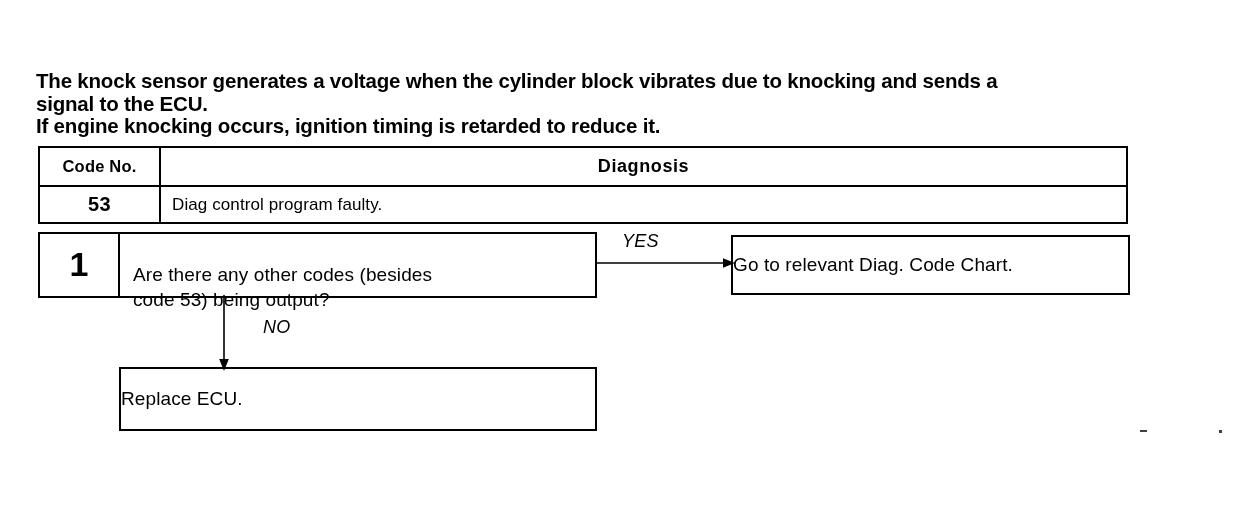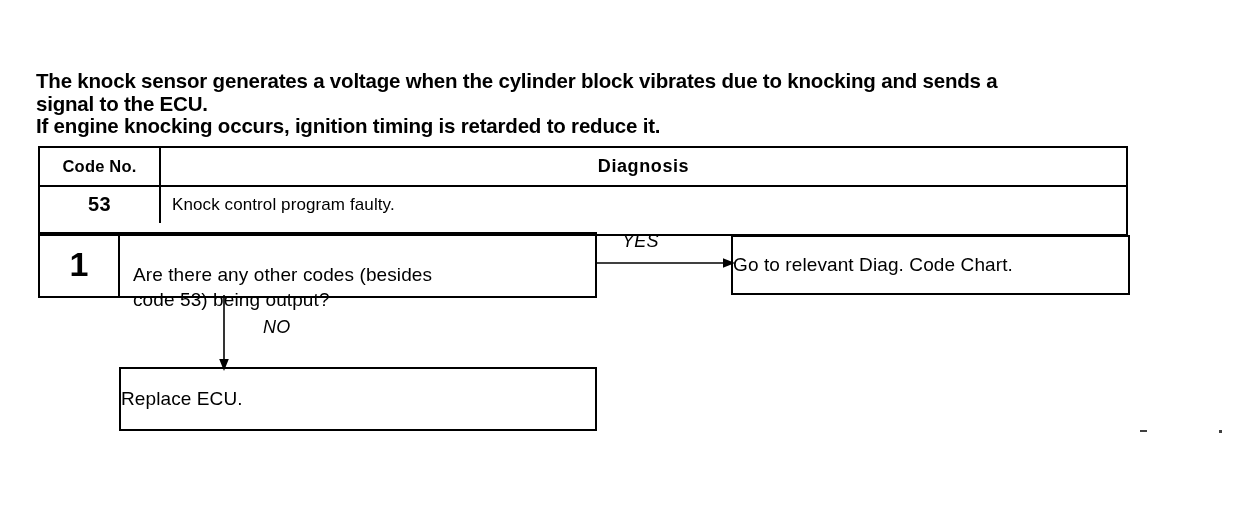--- a/index.html
+++ b/index.html
@@ -29,21 +29,21 @@
     letter-spacing: -0.2px;
     white-space: pre-line;
   }
 
   
   #code-table {
     position: absolute;
     left: 38px;
     top: 146px;
     width: 1090px;
-    height: 90px;
+    height: 78px;
     border: 2.5px solid #000;
     box-sizing: border-box;
   }
   #code-table .trow {
     display: flex;
     box-sizing: border-box;
   }
   #code-table .trow.header-row {
     height: 39px;
     border-bottom: 2.5px solid #000;
@@ -214,21 +214,21 @@
     </div>
     <div class="cell-diag">
       <span class="th-diagnosis">Diagnosis</span>
     </div>
   </div>
   <div class="trow body-row">
     <div class="cell-code">
       <span class="code-number">53</span>
     </div>
     <div class="cell-diag">
-      <span class="diag-text">Knock control program faulty.</span>
+      <span class="diag-text">Diag control program faulty.</span>
     </div>
   </div>
 </div>
 
 <div id="step-box">
   <div class="step-num-cell">
     <span class="step-number">1</span>
   </div>
   <div class="step-text-cell">
     <span class="step-question">Are there any other codes (besides

